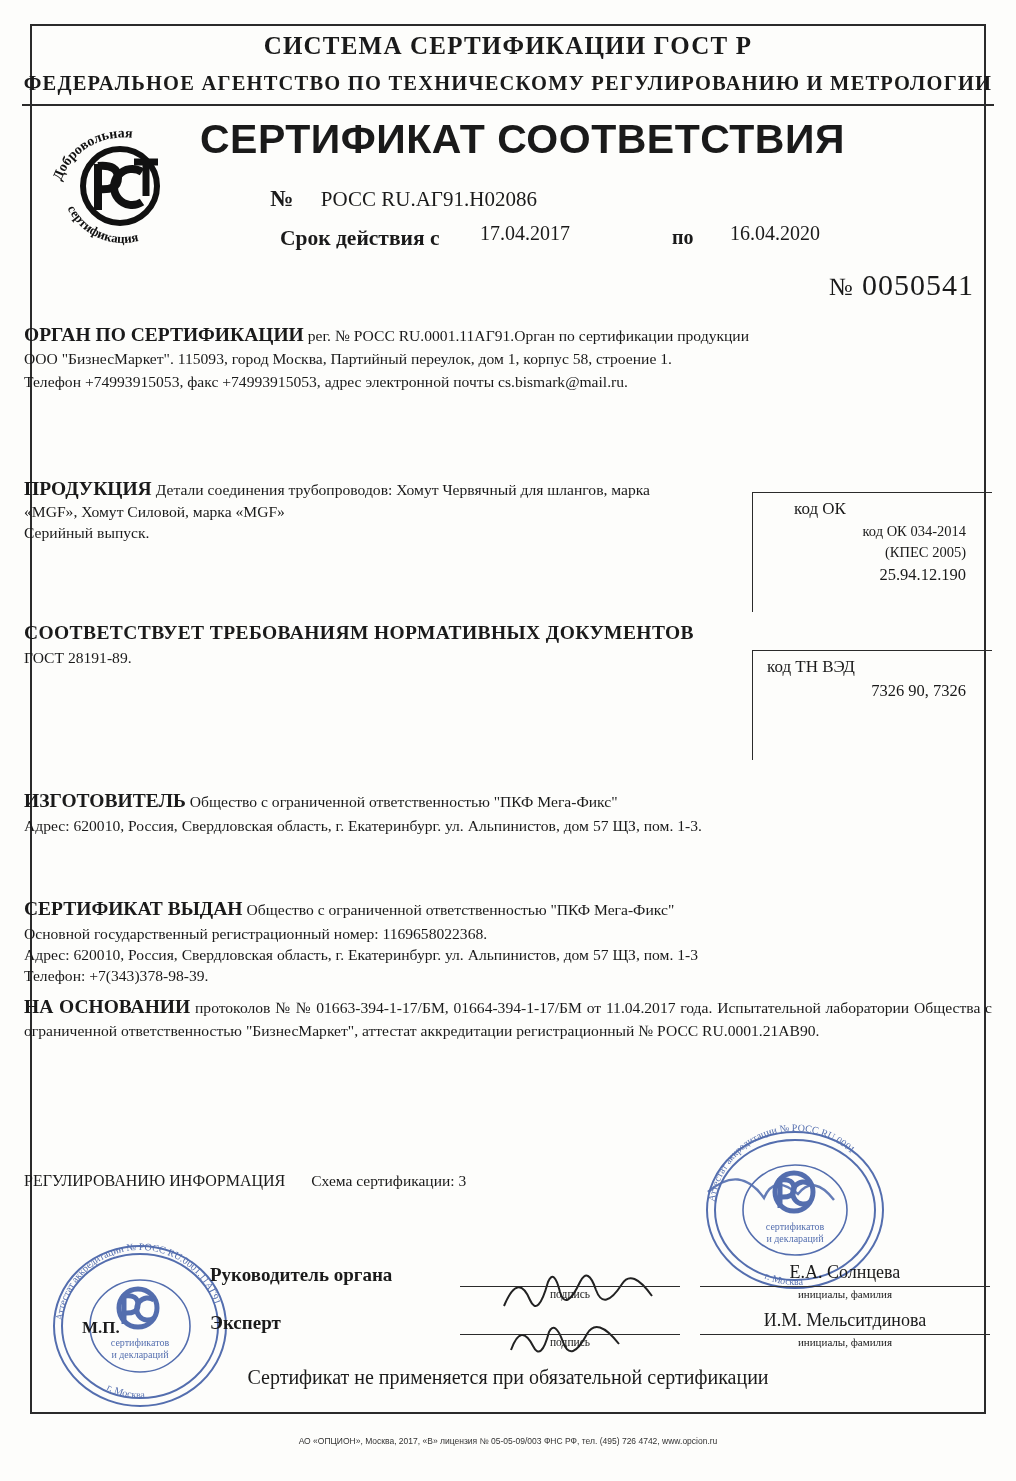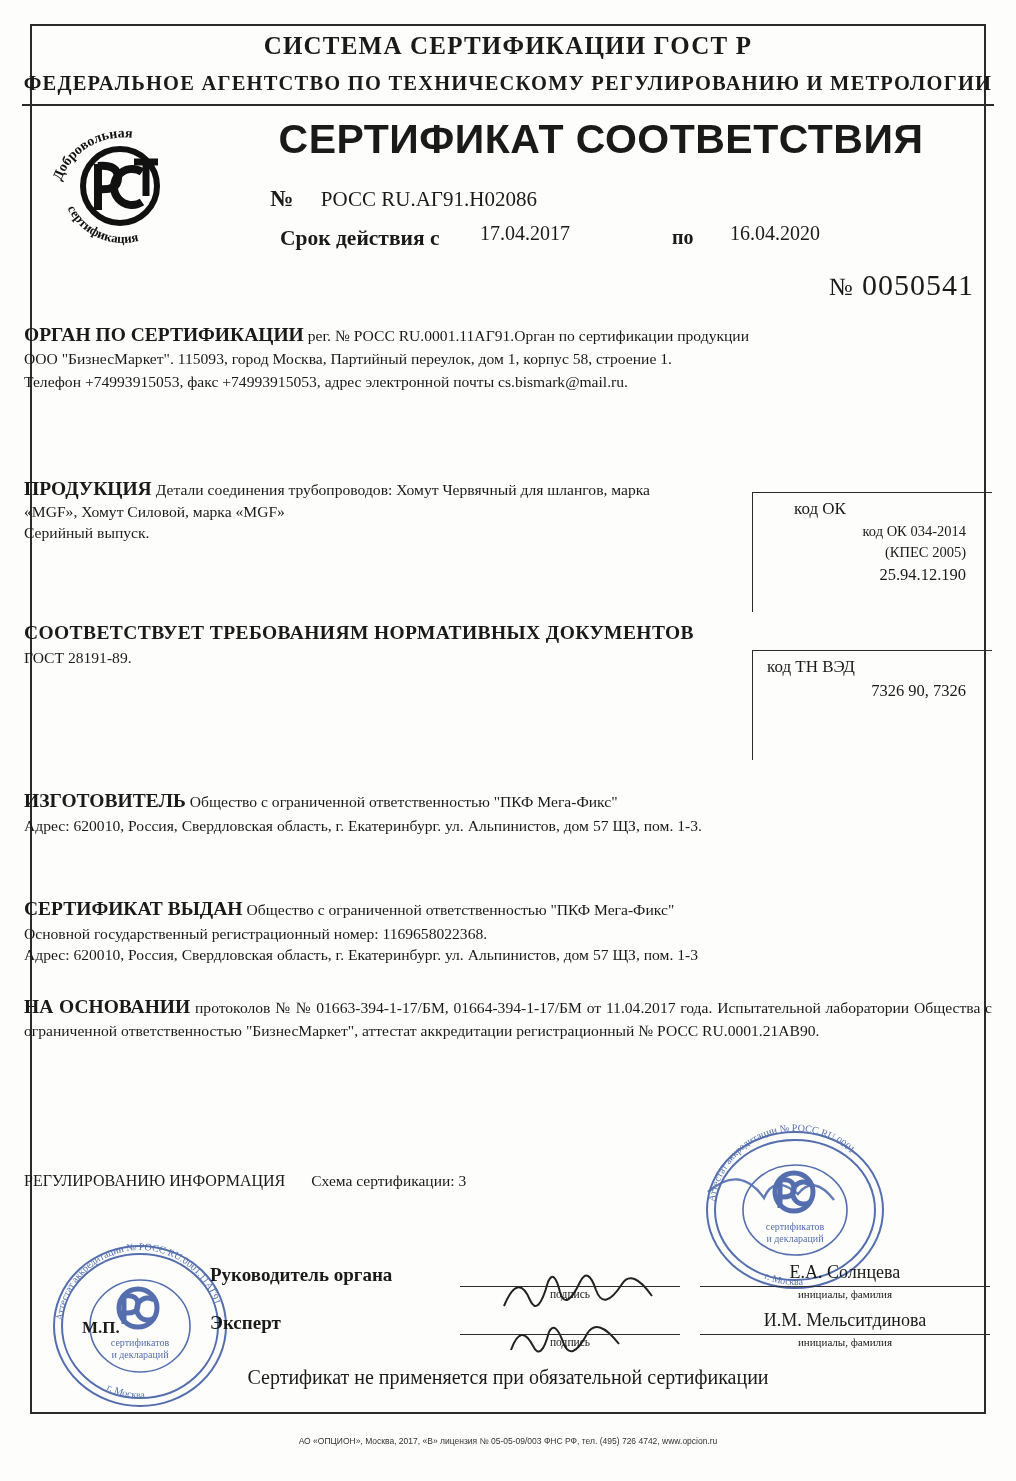--- a/index.html
+++ b/index.html
@@ -52,21 +52,21 @@
     right: 22px;
     border-bottom: 2px solid #2b2b2b;
   }
 
   
   .title {
     position: absolute;
     top: 116px;
     left: 200px;
     right: 14px;
-    text-align: center;
+    text-align: left;
     font-family: "Liberation Sans", sans-serif;
     font-weight: bold;
     font-size: 41px;
     letter-spacing: 0.5px;
   }
 
   
   .emblem {
     position: absolute;
     left: 42px;
@@ -417,20 +417,21 @@
     <div class="tx l2">Адрес: 620010, Россия, Свердловская область, г. Екатеринбург. ул. Альпинистов, дом 57 ЩЗ, пом. 1-3.</div>
   </div>
 
   <div class="block" id="body-issued">
     <div>
       <span class="ilabel">СЕРТИФИКАТ ВЫДАН</span>
       <span class="ival">Общество с ограниченной ответственностью "ПКФ Мега-Фикс"</span>
     </div>
     <div class="tx l2">Основной государственный регистрационный номер: 1169658022368.</div>
     <div class="tx">Адрес: 620010, Россия, Свердловская область, г. Екатеринбург. ул. Альпинистов, дом 57 ЩЗ, пом. 1-3</div>
+    <div class="tx">Телефон: +7(343)378-98-39.</div>
   </div>
 
   <div class="block" id="body-basis">
     <div class="tx">
       <span class="ilabel">НА ОСНОВАНИИ</span>
       <span class="ival">протоколов № № 01663-394-1-17/БМ, 01664-394-1-17/БМ от 11.04.2017 года. Испытательной лаборатории Общества с ограниченной ответственностью "БизнесМаркет", аттестат аккредитации регистрационный № РОСС RU.0001.21АВ90.</span>
     </div>
   </div>
 
   <div id="addinfo">

